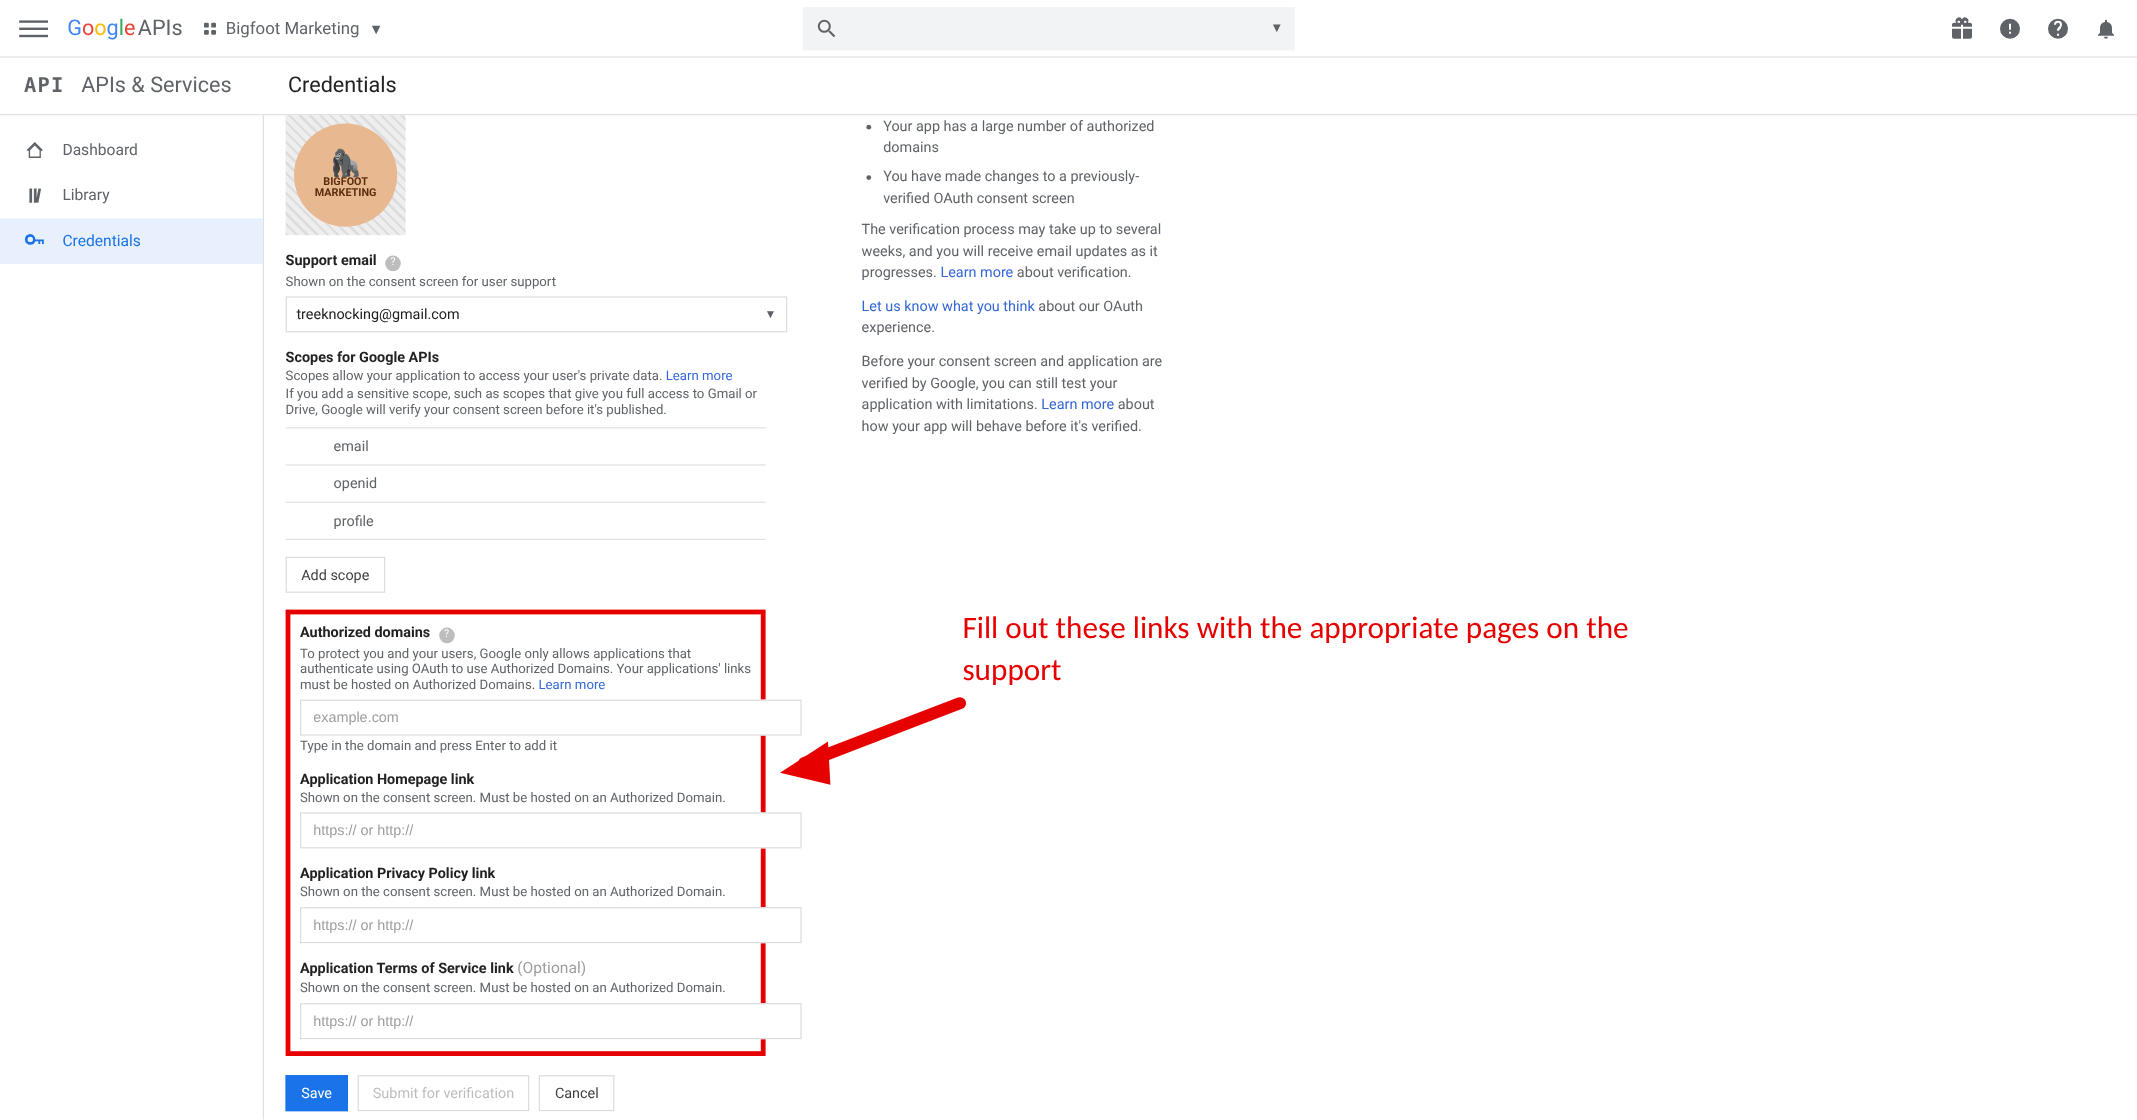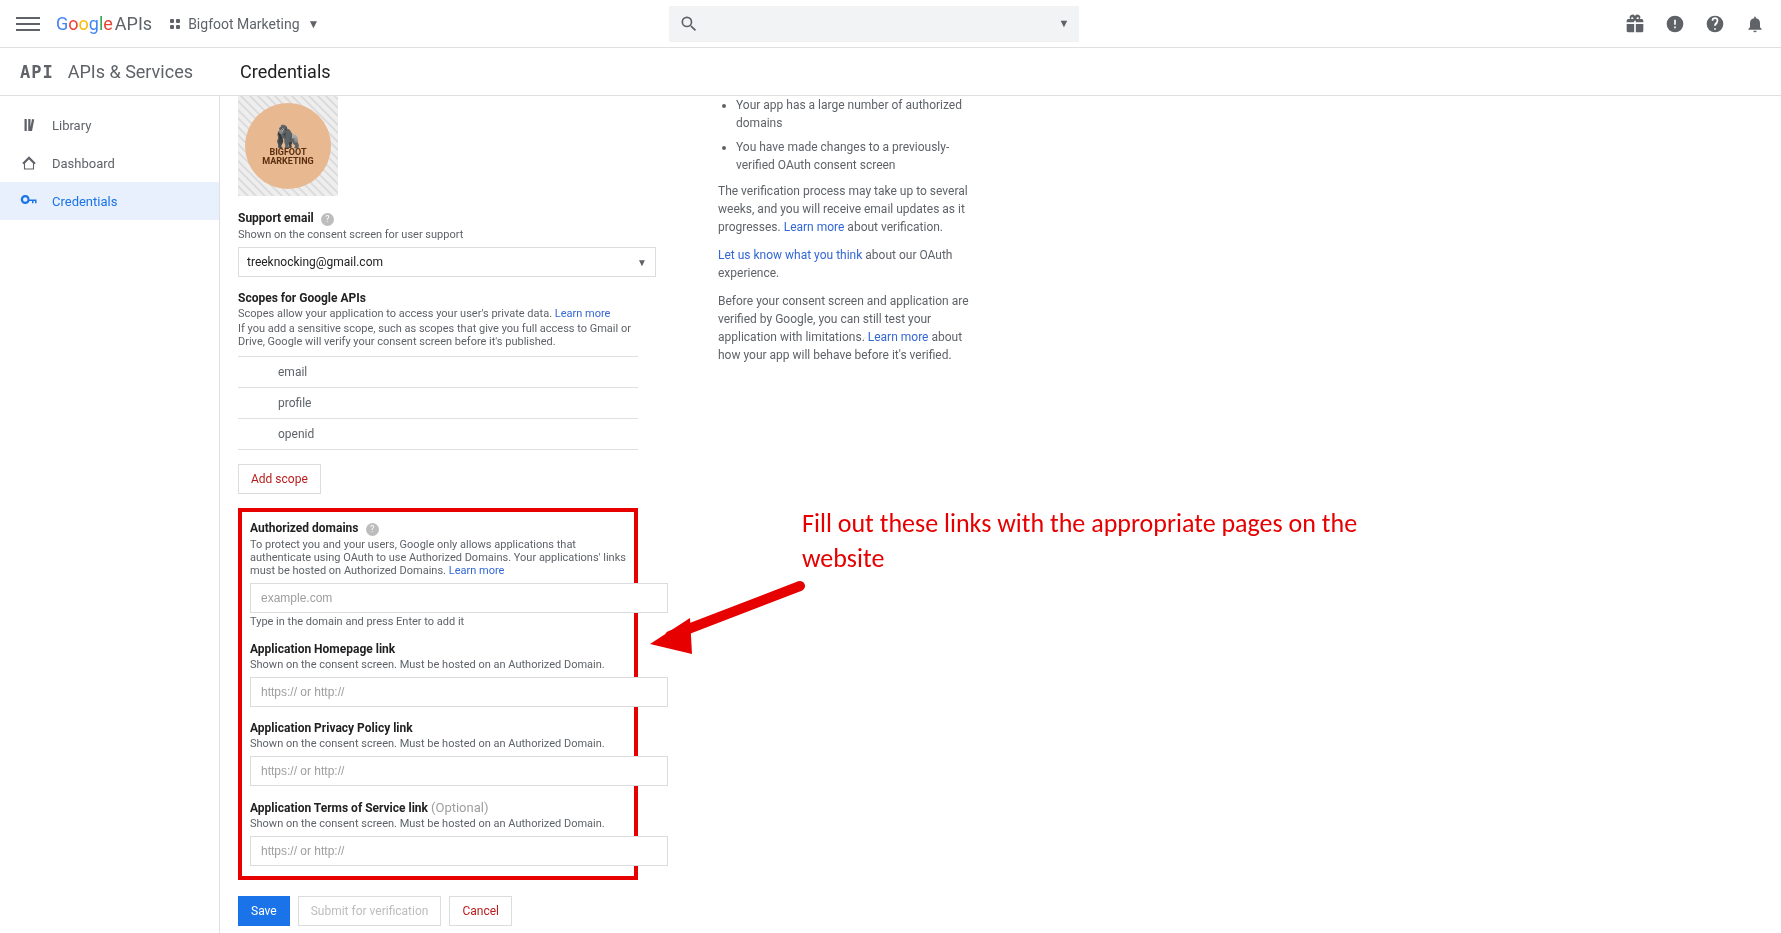--- a/index.html
+++ b/index.html
@@ -42,21 +42,21 @@
   .field-group { margin-top:14px; }
   .label { font-size:12px; font-weight:700; color:#212121; }
   .optional { color:#9e9e9e; font-weight:400; }
   .help { display:inline-block; width:13px; height:13px; border-radius:50%; background:#bdbdbd; color:#fff; font-size:9px; text-align:center; line-height:13px; margin-left:4px; }
   .sub { font-size:11px; color:#5f6368; margin-top:2px; }
   .select, .input { width:418px; height:30px; border:1px solid #dadce0; background:#fff; padding:0 8px; font-size:12px; color:#212121; margin-top:6px; display:flex; align-items:center; justify-content:space-between; }
   .input input { border:none; outline:none; width:100%; font-size:12px; color:#212121; background:transparent; }
   .input input::placeholder { color:#9e9e9e; }
   .scope-list { margin-top:8px; border-top:1px solid #e0e0e0; }
   .scope-list div { padding:8px 0 8px 40px; border-bottom:1px solid #e0e0e0; font-size:12px; color:#5f6368; }
-  .btn { display:inline-block; padding:7px 12px; border:1px solid #dadce0; background:#fff; font-size:12px; color:#b91c1c; cursor:pointer; }
+  .btn { display:inline-block; padding:7px 12px; border:1px solid #dadce0; background:#fff; font-size:12px; color:#404040; cursor:pointer; }
   .btn.primary { background:#1a73e8; color:#fff; border-color:#1a73e8; }
   .btn.disabled { color:#bdbdbd; cursor:default; }
   .button-row { margin-top:16px; display:flex; gap:8px; }
   .highlight-box { border:4px solid #e60000; padding:8px 8px 10px 8px; margin-top:14px; }
   .annotation { position:absolute; left:802px; top:410px; width:620px; font-family: Calibri, Arial, sans-serif; font-size:26px; color:#e60000; line-height:1.35; }
   .arrow { position:absolute; left:640px; top:480px; }
 </style>
 </head>
 <body>
 
@@ -113,31 +113,31 @@
     <span class="apis-svcs">APIs &amp; Services</span>
   </div>
   <span class="page-title">Credentials</span>
 </div>
 
 <div class="body">
 
   <div class="sidebar">
     <div class="side-item">
       <svg viewBox="0 0 24 24">
-          <path d="M4 4h3v16H4zM9 4h3v16H9zM14 4l3 .5-3 15.5-3-.5z" transform="translate(2,0)"></path>
-        </svg>
-      <span>Library</span>
-    </div>
-    <div class="side-item">
-      <svg viewBox="0 0 24 24">
           <path d="M12 8l-4 4h3v4h2v-4h3zM12 2L2 12h3v8h5v-6h4v6h5v-8h3z" opacity=".0"></path>
           <path d="M12 3l9 9-1.5 1.5L12 6 4.5 13.5 3 12z"></path>
           <path d="M12 6l6 6v8H6v-8z" fill="none" stroke="currentColor" stroke-width="1.5"></path>
         </svg>
       <span>Dashboard</span>
+    </div>
+    <div class="side-item">
+      <svg viewBox="0 0 24 24">
+          <path d="M4 4h3v16H4zM9 4h3v16H9zM14 4l3 .5-3 15.5-3-.5z" transform="translate(2,0)"></path>
+        </svg>
+      <span>Library</span>
     </div>
     <div class="side-item active">
       <svg viewBox="0 0 24 24">
           <path d="M7 14a4 4 0 114-4 4 4 0 01-4 4zm5.65-5H22v2h-2v3h-2v-3h-2v3h-2v-3h-1.35A6 6 0 007 4a6 6 0 100 12 6 6 0 005.65-4z" opacity="0"></path>
           <path d="M12.65 10A6 6 0 007 4a6 6 0 100 12 6 6 0 005.65-4H16v3h2v-3h2v3h2V10zM7 13a3 3 0 113-3 3 3 0 01-3 3z"></path>
         </svg>
       <span>Credentials</span>
     </div>
 
   </div>
@@ -161,22 +161,22 @@
           <span style="font-size:10px;color:#5f6368;">▼</span>
         </div>
       </div>
 
       <div class="field-group">
         <div class="label">Scopes for Google APIs</div>
         <div class="sub"><span>Scopes allow your application to access your user's private data. </span><a href="#">Learn more</a></div>
         <div class="sub">If you add a sensitive scope, such as scopes that give you full access to Gmail or Drive, Google will verify your consent screen before it's published.</div>
         <div class="scope-list">
           <div>email</div>
+          <div>openid</div>
           <div>profile</div>
-          <div>openid</div>
         </div>
         <div style="margin-top:14px;">
           <span class="btn">Add scope</span>
         </div>
       </div>
 
       <div class="highlight-box">
         <div>
           <span class="label">Authorized domains</span>
           <span class="help">?</span>
@@ -223,19 +223,19 @@
       <ul>
         <li>Your app has a large number of authorized domains</li>
         <li>You have made changes to a previously-verified OAuth consent screen</li>
       </ul>
       <p><span>The verification process may take up to several weeks, and you will receive email updates as it progresses. </span><a href="#">Learn more</a><span> about verification.</span></p>
       <p><a href="#">Let us know what you think</a><span> about our OAuth experience.</span></p>
       <p><span>Before your consent screen and application are verified by Google, you can still test your application with limitations. </span><a href="#">Learn more</a><span> about how your app will behave before it's verified.</span></p>
     </div>
   </div>
 
-  <div class="annotation">Fill out these links with the appropriate pages on the website</div>
+  <div class="annotation">Fill out these links with the appropriate pages on the support</div>
   <svg class="arrow" width="170" height="80" viewBox="0 0 170 80">
     <defs></defs>
     <line x1="160" y1="10" x2="30" y2="60" stroke="#e60000" stroke-width="10" stroke-linecap="round"></line>
     <polygon points="10,68 50,42 52,78" fill="#e60000"></polygon>
   </svg>
 </div>
 
 </body></html>

